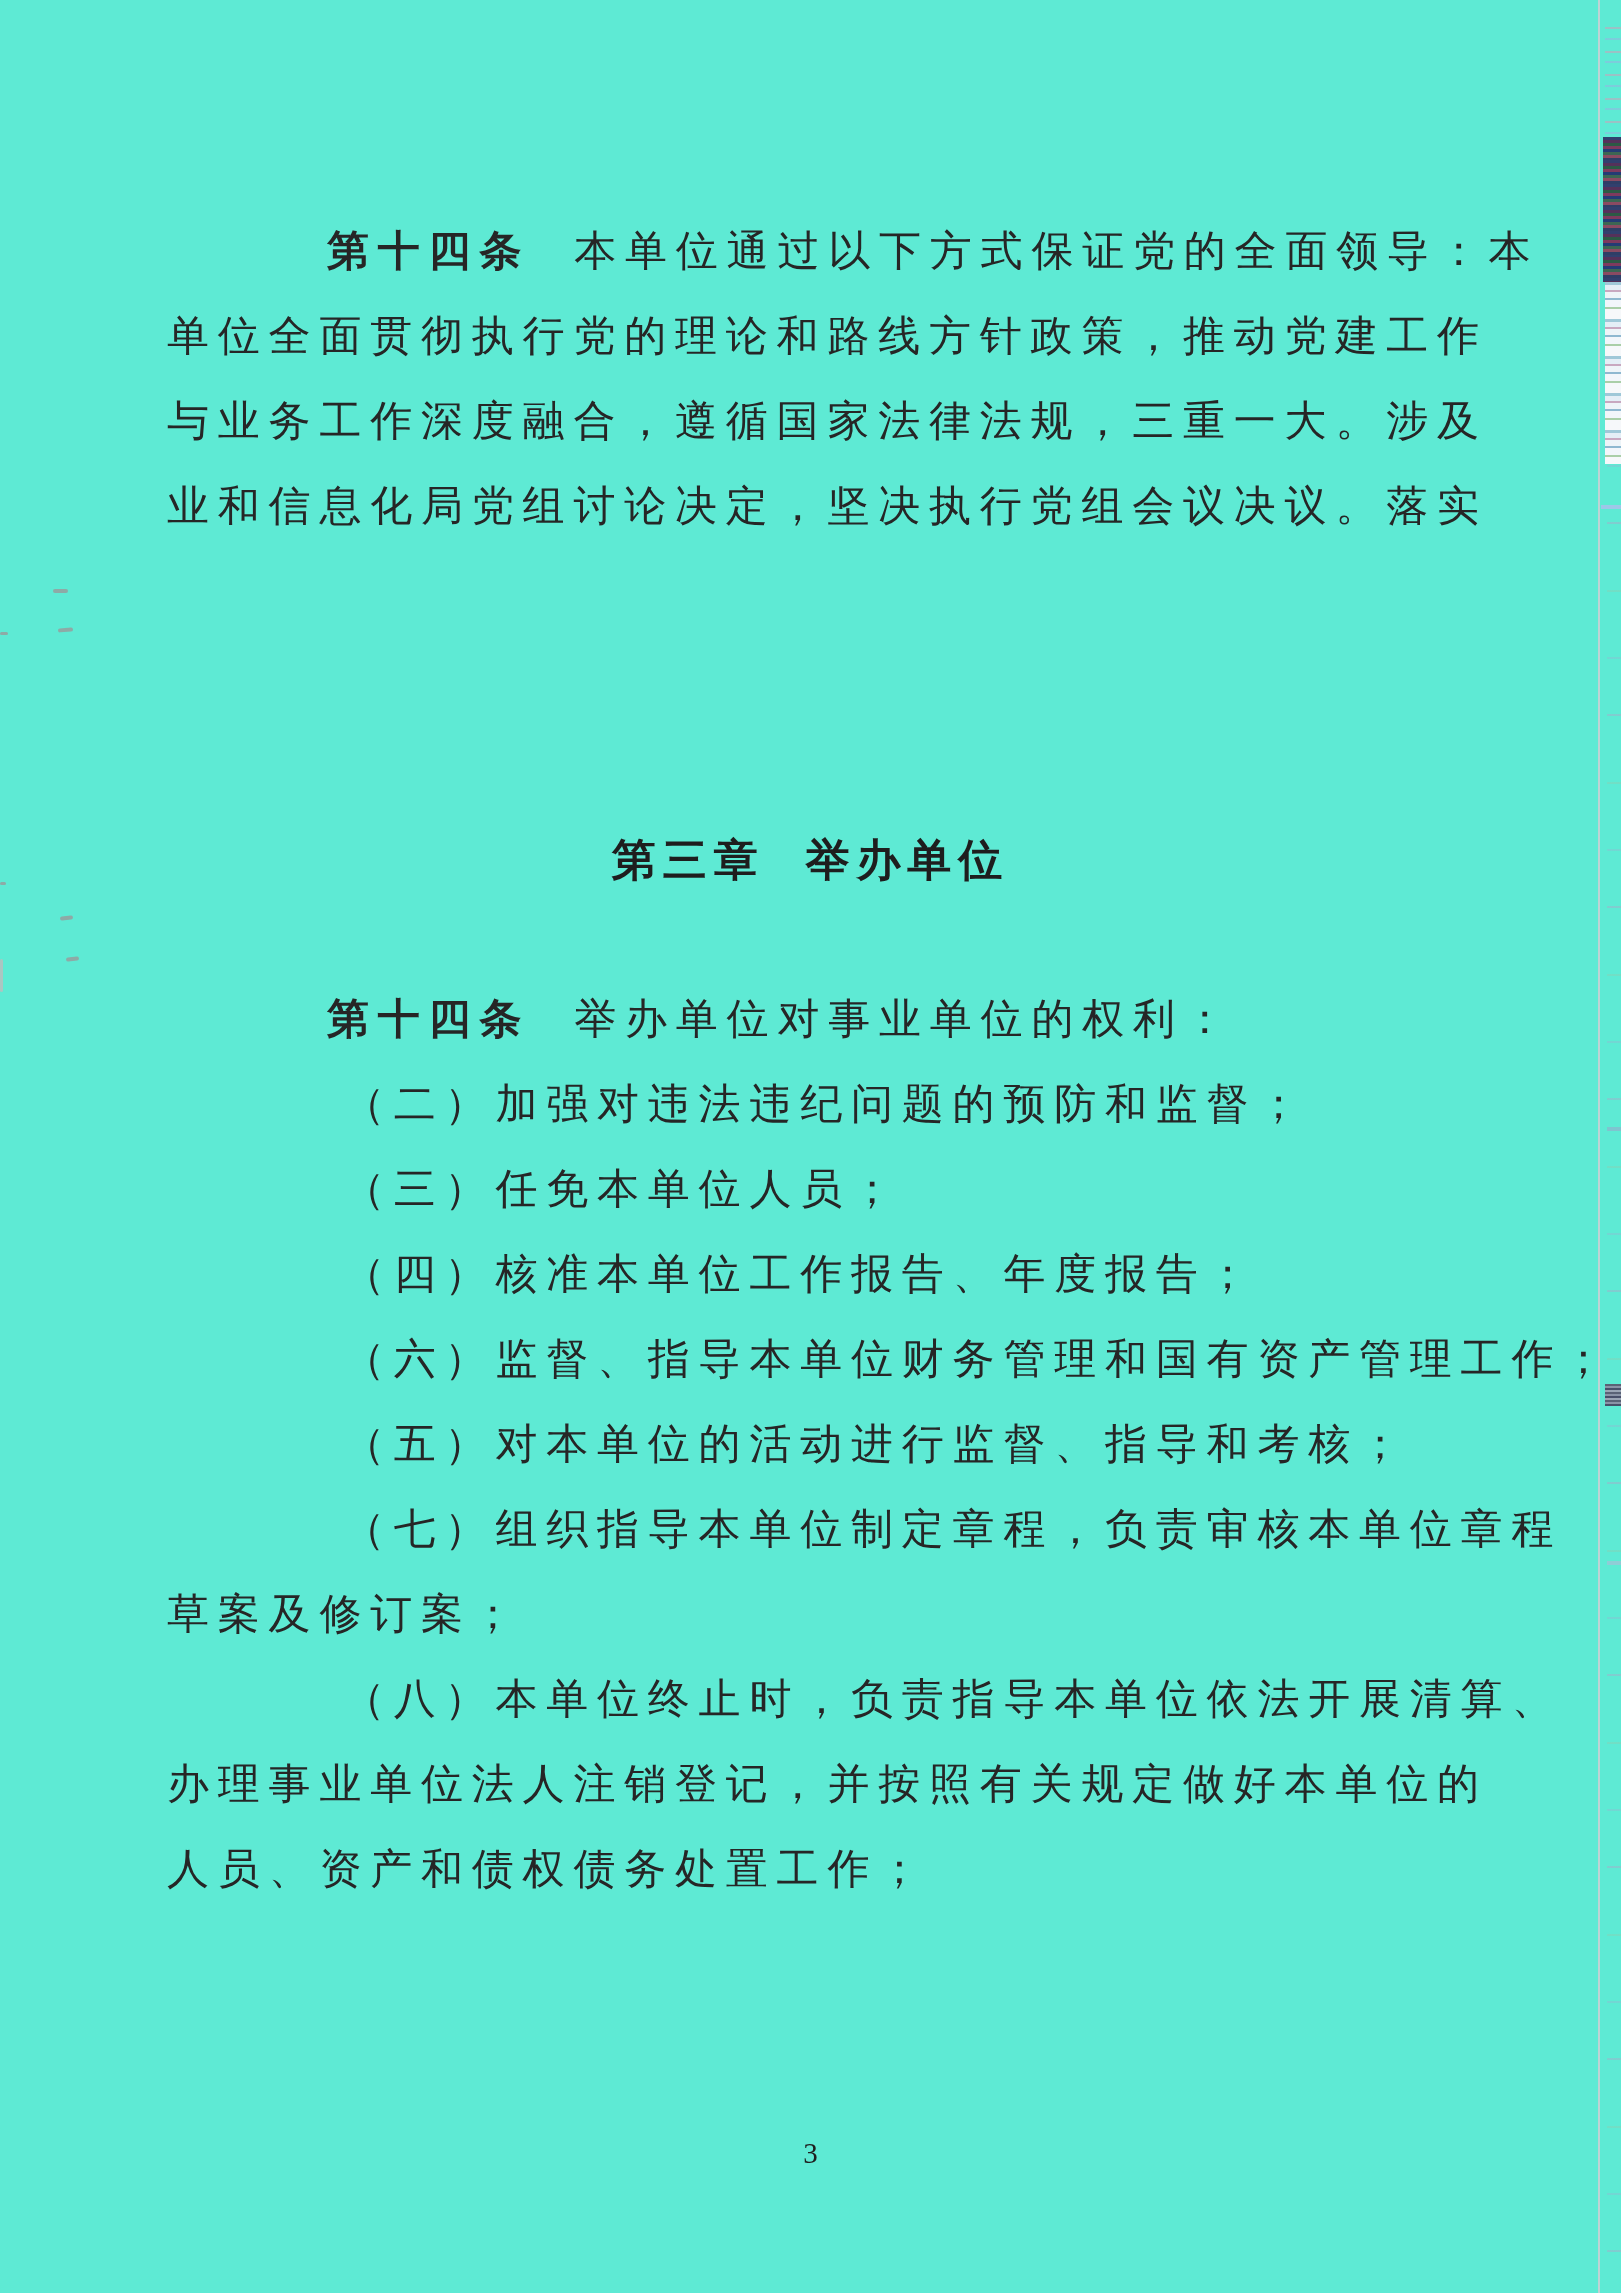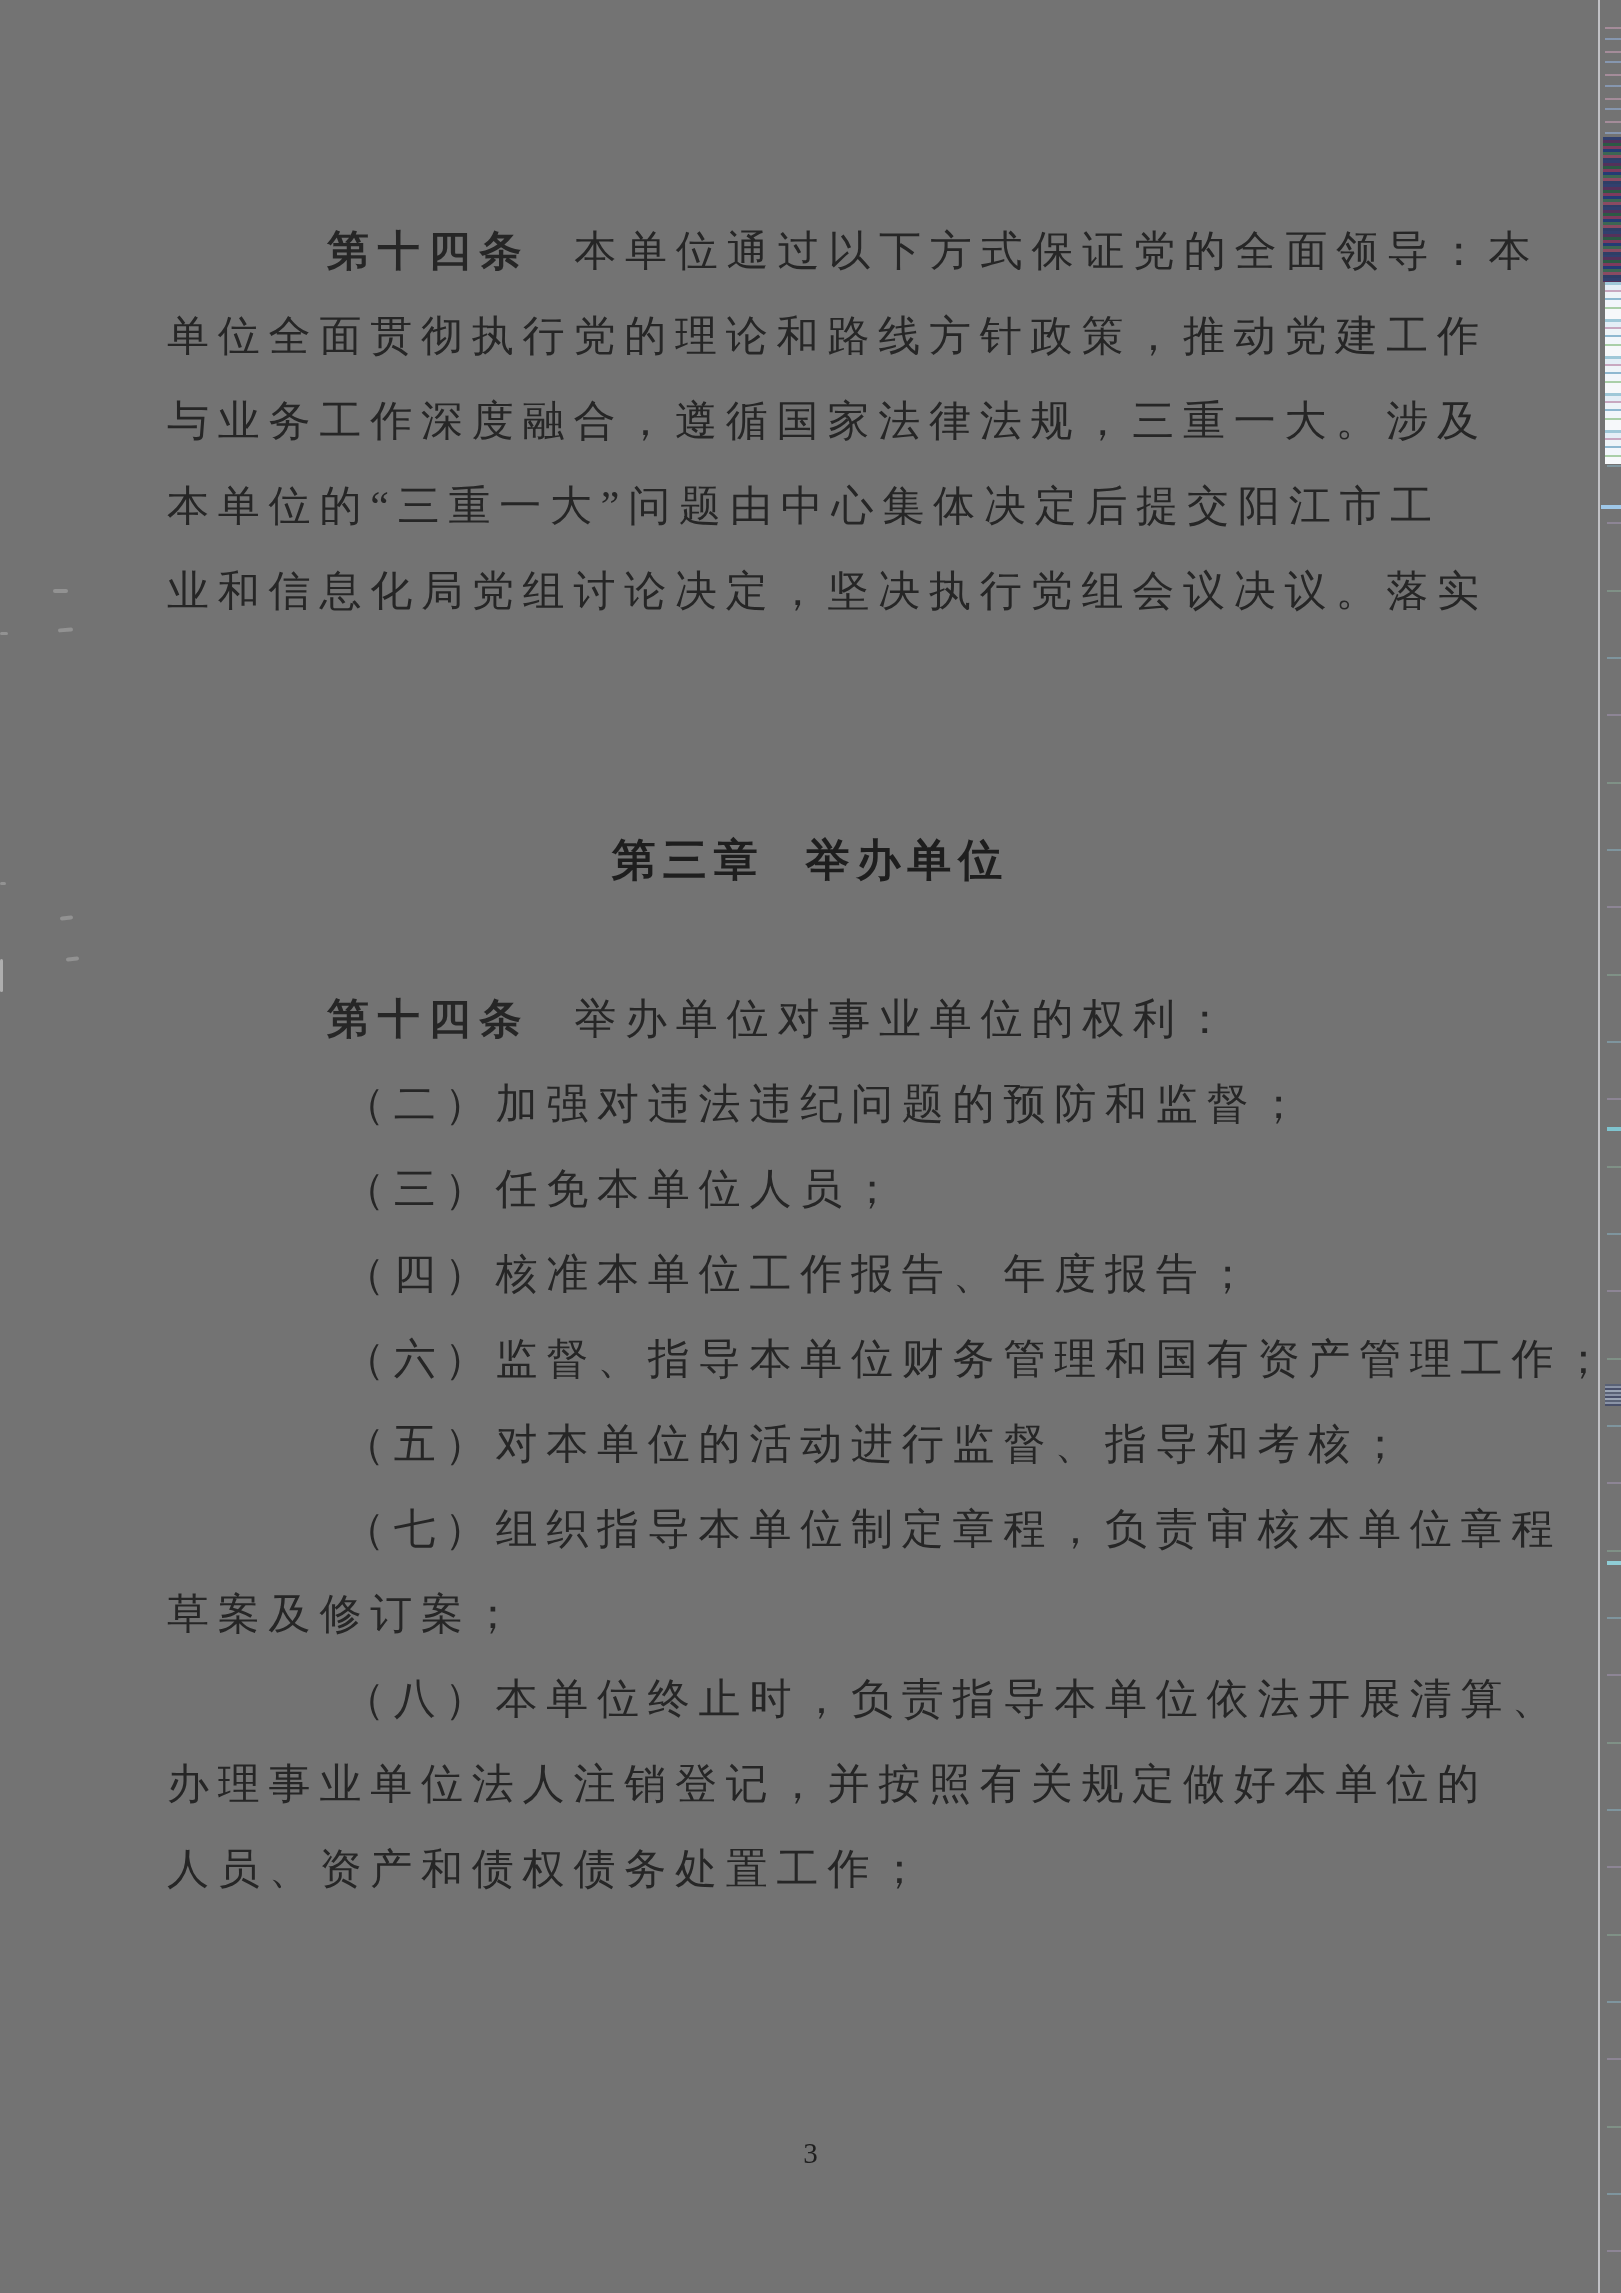--- a/index.html
+++ b/index.html
@@ -1,20 +1,20 @@
 <!DOCTYPE html>
 <html><head>
 <meta charset="utf-8">
 <style>
   html,body{margin:0;padding:0;background:#e9e9e9;}
   .page{
     position:relative;
     width:1621px;height:2294px;
     margin:0 auto;
-    background:#737373;
+    background:#5eead4;
     overflow:hidden;
     font-family:"Liberation Serif","DejaVu Serif",serif;
     color:#262626;
   }
   
   .textblock{
     position:absolute;
     left:167px;
     width:1304px;
   }
@@ -109,21 +109,20 @@
 </style>
 </head>
 <body>
 
 <div class="page">
 
   <section class="textblock a14">
     <div class="line indent-para"><span class="art-label">第十四条</span><span>本单位通过以下方式保证党的全面领导：本</span></div>
     <div class="line">单位全面贯彻执行党的理论和路线方针政策，推动党建工作</div>
     <div class="line">与业务工作深度融合，遵循国家法律法规，三重一大。涉及</div>
-    <div class="line">本单位的“三重一大”问题由中心集体决定后提交阳江市工</div>
     <div class="line">业和信息化局党组讨论决定，坚决执行党组会议决议。落实</div>
   </section>
 
   <h2 class="chapter"><span>第三章</span><span class="gap"></span><span>举办单位</span></h2>
 
   <section class="textblock a15">
     <div class="line indent-para"><span class="art-label">第十四条</span><span>举办单位对事业单位的权利：</span></div>
     <div class="line indent-item">（二）加强对违法违纪问题的预防和监督；</div>
     <div class="line indent-item">（三）任免本单位人员；</div>
     <div class="line indent-item">（四）核准本单位工作报告、年度报告；</div>

